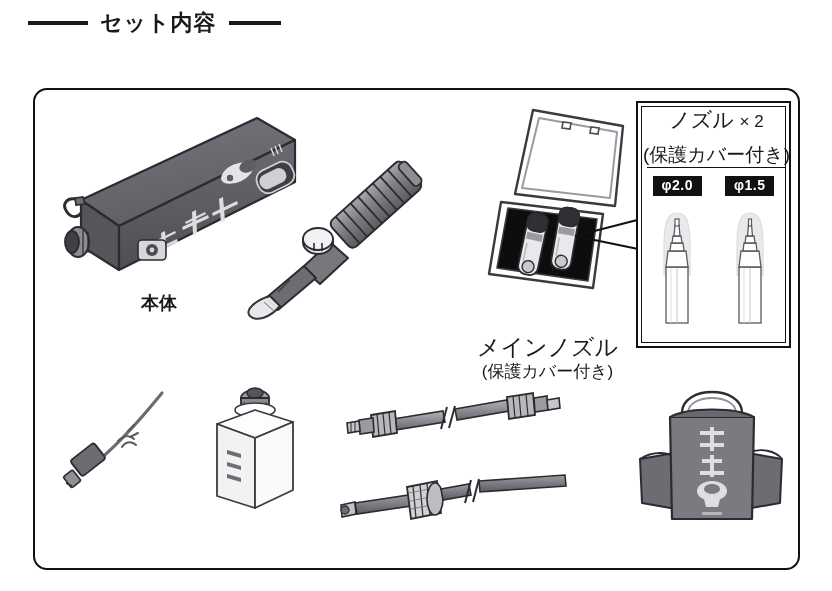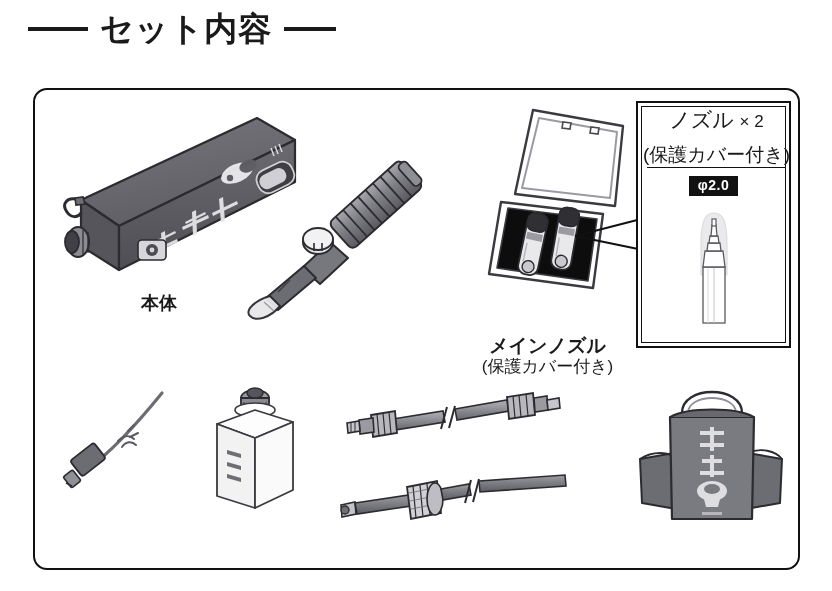--- a/index.html
+++ b/index.html
@@ -25,21 +25,21 @@
     align-items: center;
     gap: 12px;
   }
   .rule {
     width: 60px;
     height: 4px;
     background: #1a1a1a;
   }
   .rule.right { width: 52px; }
   .header-title {
-    font-size: 33px;
+    font-size: 22px;
     font-weight: bold;
     letter-spacing: 1px;
     white-space: nowrap;
     line-height: 1;
   }
 
   
   .panel {
     position: absolute;
     left: 33px;
@@ -65,21 +65,21 @@
   .body-caption {
     position: absolute; left: 44px; top: 193px; width: 140px;
     font-size: 18px; font-weight: bold;
   }
 
   
   .main-nozzle { left: 195px; top: 60px; width: 220px; height: 175px; }
   .main-nozzle-caption {
     position: absolute; left: 205px; top: 185px; width: 225px;
   }
-  .main-nozzle-caption .l1 { font-size: 19px; font-weight: bold; letter-spacing: 0px; }
+  .main-nozzle-caption .l1 { font-size: 23px; font-weight: normal; letter-spacing: 0px; }
   .main-nozzle-caption .l2 { font-size: 17px; margin-top: 1px; }
 
   
   .nozzle-case { left: 440px; top: 8px; width: 180px; height: 200px; }
 
   
   .detail-box {
     position: absolute;
     left: 601px; top: 11px;
     width: 155px; height: 247px;
@@ -337,20 +337,34 @@
           <path d="M 12,62 L 14,46 L 32,46 L 34,62 Z" fill="#fff" stroke="#5a5a60" stroke-width="1.3"></path>
 
           <path d="M 16,46 L 17,38 L 29,38 L 30,46 Z" fill="#fff" stroke="#5a5a60" stroke-width="1.3"></path>
           <path d="M 18,38 L 19,31 L 27,31 L 28,38 Z" fill="#fff" stroke="#5a5a60" stroke-width="1.3"></path>
 
           <path d="M 20,31 L 21,20 L 25,20 L 26,31 Z" fill="#fff" stroke="#5a5a60" stroke-width="1.3"></path>
           <rect x="21" y="14" width="4" height="7" fill="#fff" stroke="#5a5a60" stroke-width="1.2"></rect>
         </svg>
       </div>
 
+      <div class="detail-col">
+        <div class="dia-badge">φ1.5</div>
+        <svg class="big-nozzle" width="46" height="126" viewBox="0 0 46 126">
+          <path d="M 10,40 C 10,16 14,8 23,8 C 32,8 36,16 36,40 L 36,70 L 10,70 Z" fill="#e3e3e6" opacity="0.75" stroke="#d2d2d6" stroke-width="1.2"></path>
+          <rect x="12" y="62" width="22" height="56" fill="#fff" stroke="#5a5a60" stroke-width="1.3"></rect>
+          <line x1="23" y1="62" x2="23" y2="118" stroke="#c6c6cb" stroke-width="1"></line>
+          <line x1="17" y1="62" x2="17" y2="118" stroke="#dcdce0" stroke-width="1"></line>
+          <path d="M 12,62 L 14,46 L 32,46 L 34,62 Z" fill="#fff" stroke="#5a5a60" stroke-width="1.3"></path>
+          <path d="M 16,46 L 17,38 L 29,38 L 30,46 Z" fill="#fff" stroke="#5a5a60" stroke-width="1.3"></path>
+          <path d="M 18,38 L 19,31 L 27,31 L 28,38 Z" fill="#fff" stroke="#5a5a60" stroke-width="1.3"></path>
+          <path d="M 20.5,31 L 21.5,20 L 24.5,20 L 25.5,31 Z" fill="#fff" stroke="#5a5a60" stroke-width="1.3"></path>
+          <rect x="21.5" y="14" width="3" height="7" fill="#fff" stroke="#5a5a60" stroke-width="1.2"></rect>
+        </svg>
+      </div>
     </div>
   </div>
 
   <div class="item usb-cable">
     <svg width="115" height="110" viewBox="0 0 115 110">
 
       <path d="M 30,82 C 52,66 76,40 102,8" fill="none" stroke="#6c6c73" stroke-width="3.2" stroke-linecap="round"></path>
 
       <g stroke="#5a5a60" stroke-width="2" fill="none" stroke-linecap="round">
         <path d="M 58,56 C 64,50 70,50 74,54"></path>

